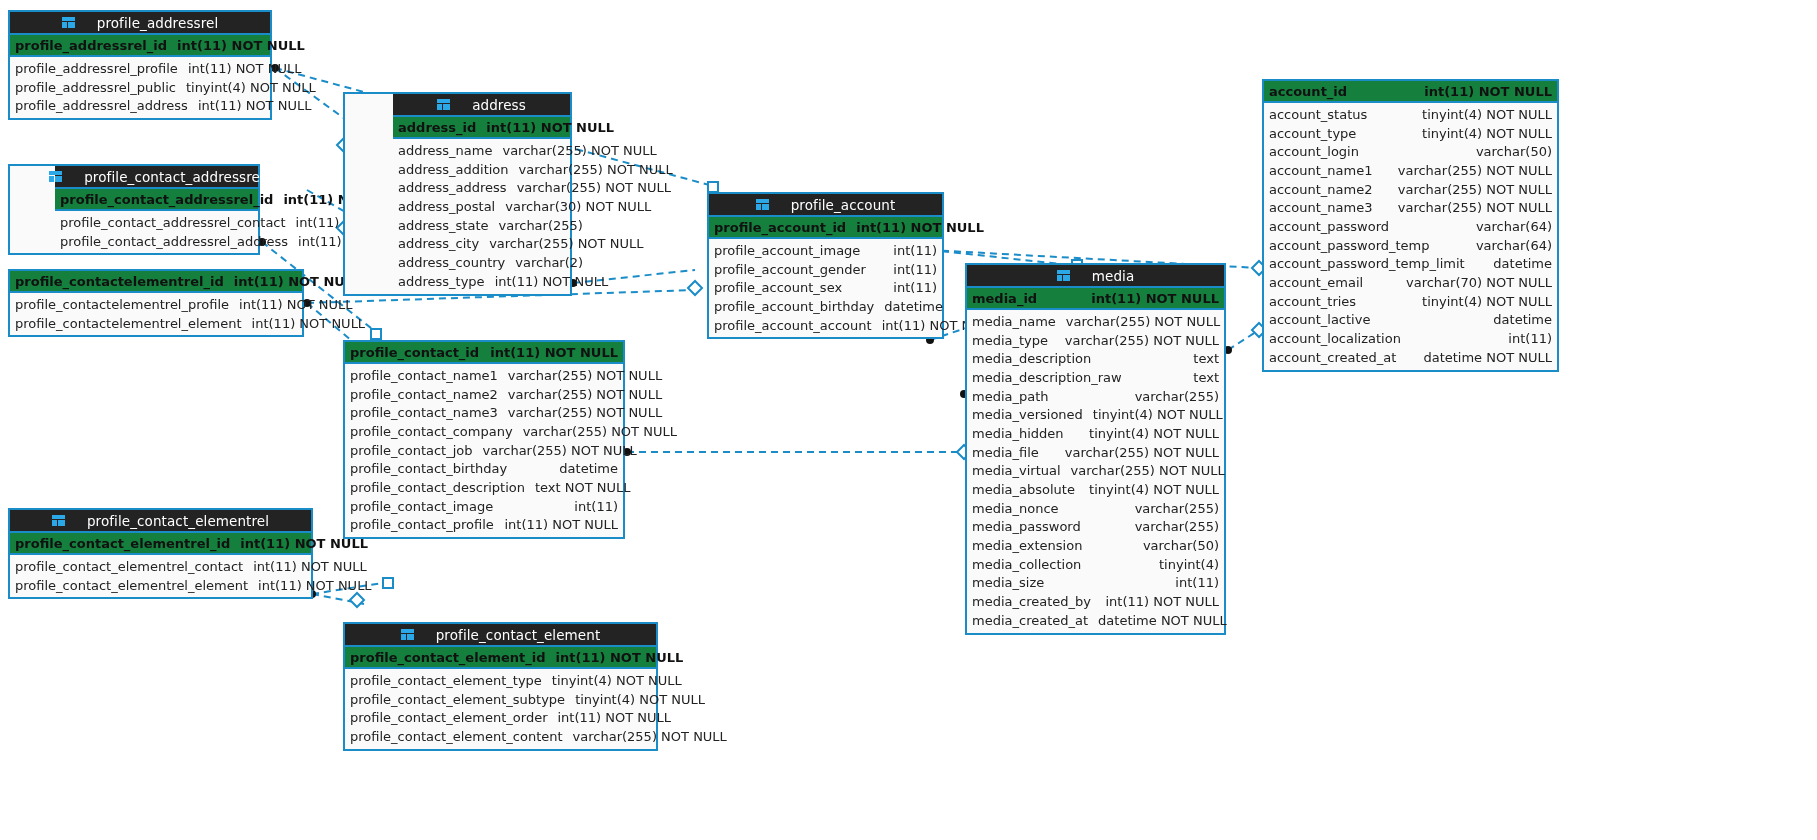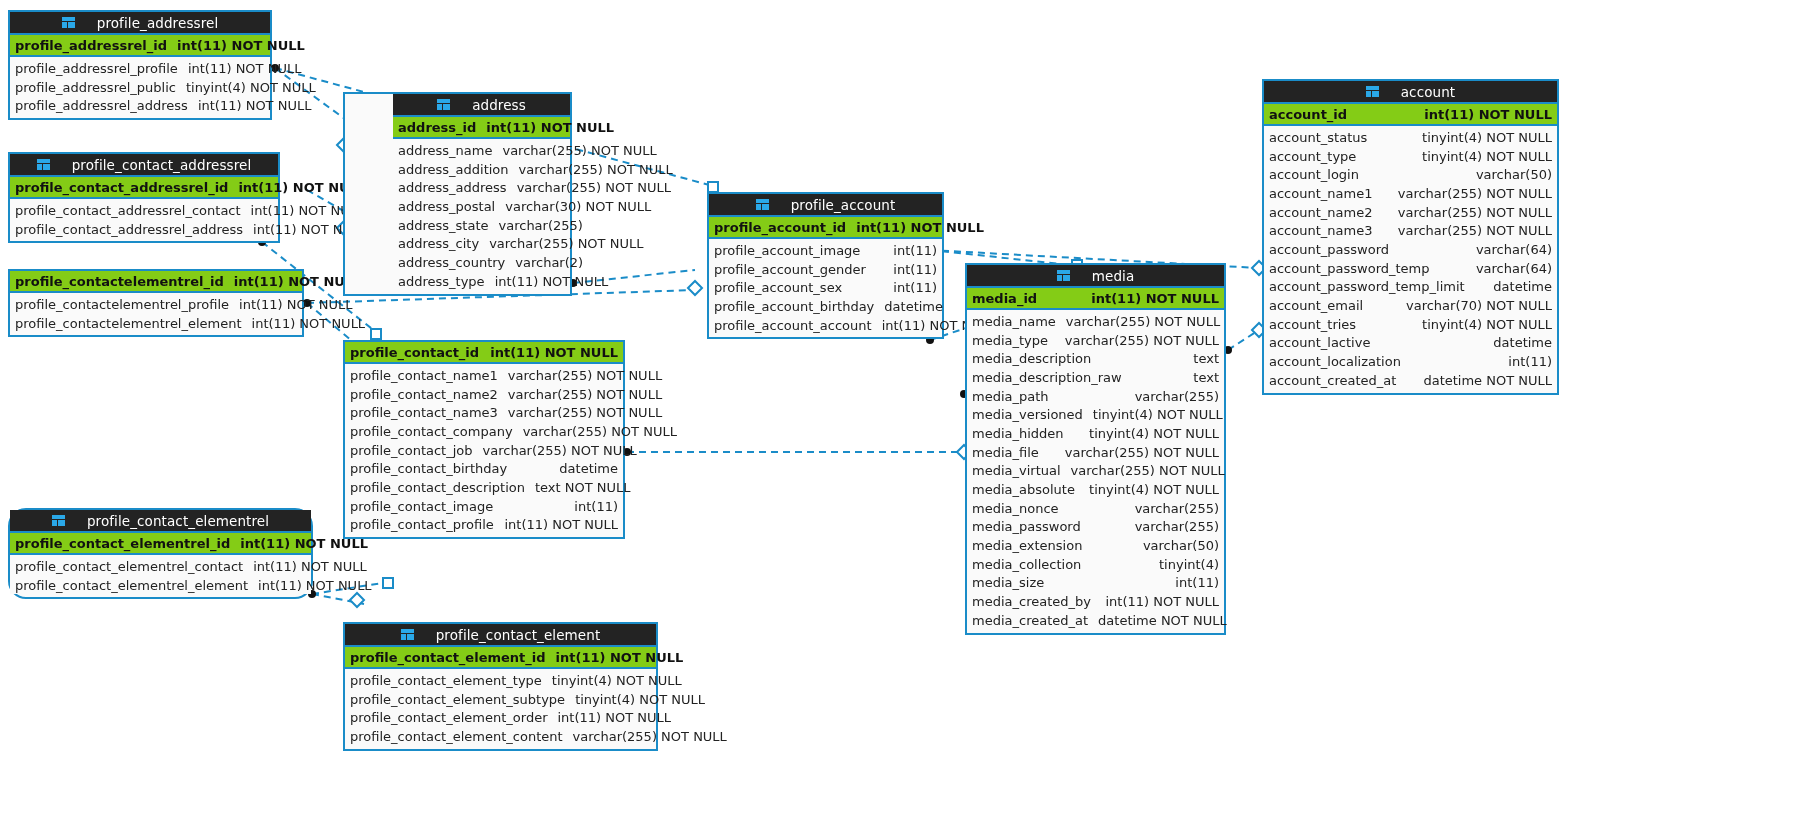--- a/index.html
+++ b/index.html
@@ -36,21 +36,21 @@
   .tbl-ico i.r2b{left:6px;top:5px;width:7px;height:6px;}
 
   .pk-row{
     display:flex;align-items:center;
     height:22px;
     padding:0 5px;
     font-weight:bold;
     font-size:13px;
     color:#111;
     border-bottom:2px solid #1a8cc8;
-    background:#84cc16;
+    background:#15803d;
     box-sizing:border-box;
   }
   .col-row{
     display:flex;align-items:center;
     height:18.7px;
     padding:0 5px;
     font-size:13px;
     color:#222;
     box-sizing:border-box;
     background:#fafafa;
@@ -153,21 +153,21 @@
         <div class="col-row">
           <span class="cname">profile_addressrel_public</span>
           <span class="ctype">tinyint(4) NOT NULL</span>
         </div>
         <div class="col-row">
           <span class="cname">profile_addressrel_address</span>
           <span class="ctype">int(11) NOT NULL</span>
         </div>
       </div>
     </div>
-    <div class="table-box" style="left: 8px; top: 152px; width: 272px;">
+    <div class="table-box" style="left: 8px; top: 164px; width: 252px; padding-left: 45px;">
       <div class="tbl-header">
         <span class="tbl-ico">
           <i class="r1"></i>
           <i class="r2a"></i>
           <i class="r2b"></i>
         </span>
         <span>profile_contact_addressrel</span>
       </div>
       <div class="pk-row">
         <span class="cname">profile_contact_addressrel_id</span>
@@ -193,21 +193,21 @@
         <div class="col-row">
           <span class="cname">profile_contactelementrel_profile</span>
           <span class="ctype">int(11) NOT NULL</span>
         </div>
         <div class="col-row">
           <span class="cname">profile_contactelementrel_element</span>
           <span class="ctype">int(11) NOT NULL</span>
         </div>
       </div>
     </div>
-    <div class="table-box" style="left: 8px; top: 508px; width: 305px; border-radius: 18px;">
+    <div class="table-box" style="left: 8px; top: 508px; width: 305px;">
       <div class="tbl-header">
         <span class="tbl-ico">
           <i class="r1"></i>
           <i class="r2a"></i>
           <i class="r2b"></i>
         </span>
         <span>profile_contact_elementrel</span>
       </div>
       <div class="pk-row">
         <span class="cname">profile_contact_elementrel_id</span>
@@ -462,28 +462,20 @@
           <span class="cname">media_created_by</span>
           <span class="ctype">int(11) NOT NULL</span>
         </div>
         <div class="col-row">
           <span class="cname">media_created_at</span>
           <span class="ctype">datetime NOT NULL</span>
         </div>
       </div>
     </div>
     <div class="table-box" style="left: 1262px; top: 79px; width: 297px;">
-      <div class="tbl-header">
-        <span class="tbl-ico">
-          <i class="r1"></i>
-          <i class="r2a"></i>
-          <i class="r2b"></i>
-        </span>
-        <span>account</span>
-      </div>
       <div class="pk-row">
         <span class="cname">account_id</span>
         <span class="ctype">int(11) NOT NULL</span>
       </div>
       <div class="rows-wrap">
         <div class="col-row">
           <span class="cname">account_status</span>
           <span class="ctype">tinyint(4) NOT NULL</span>
         </div>
         <div class="col-row">

